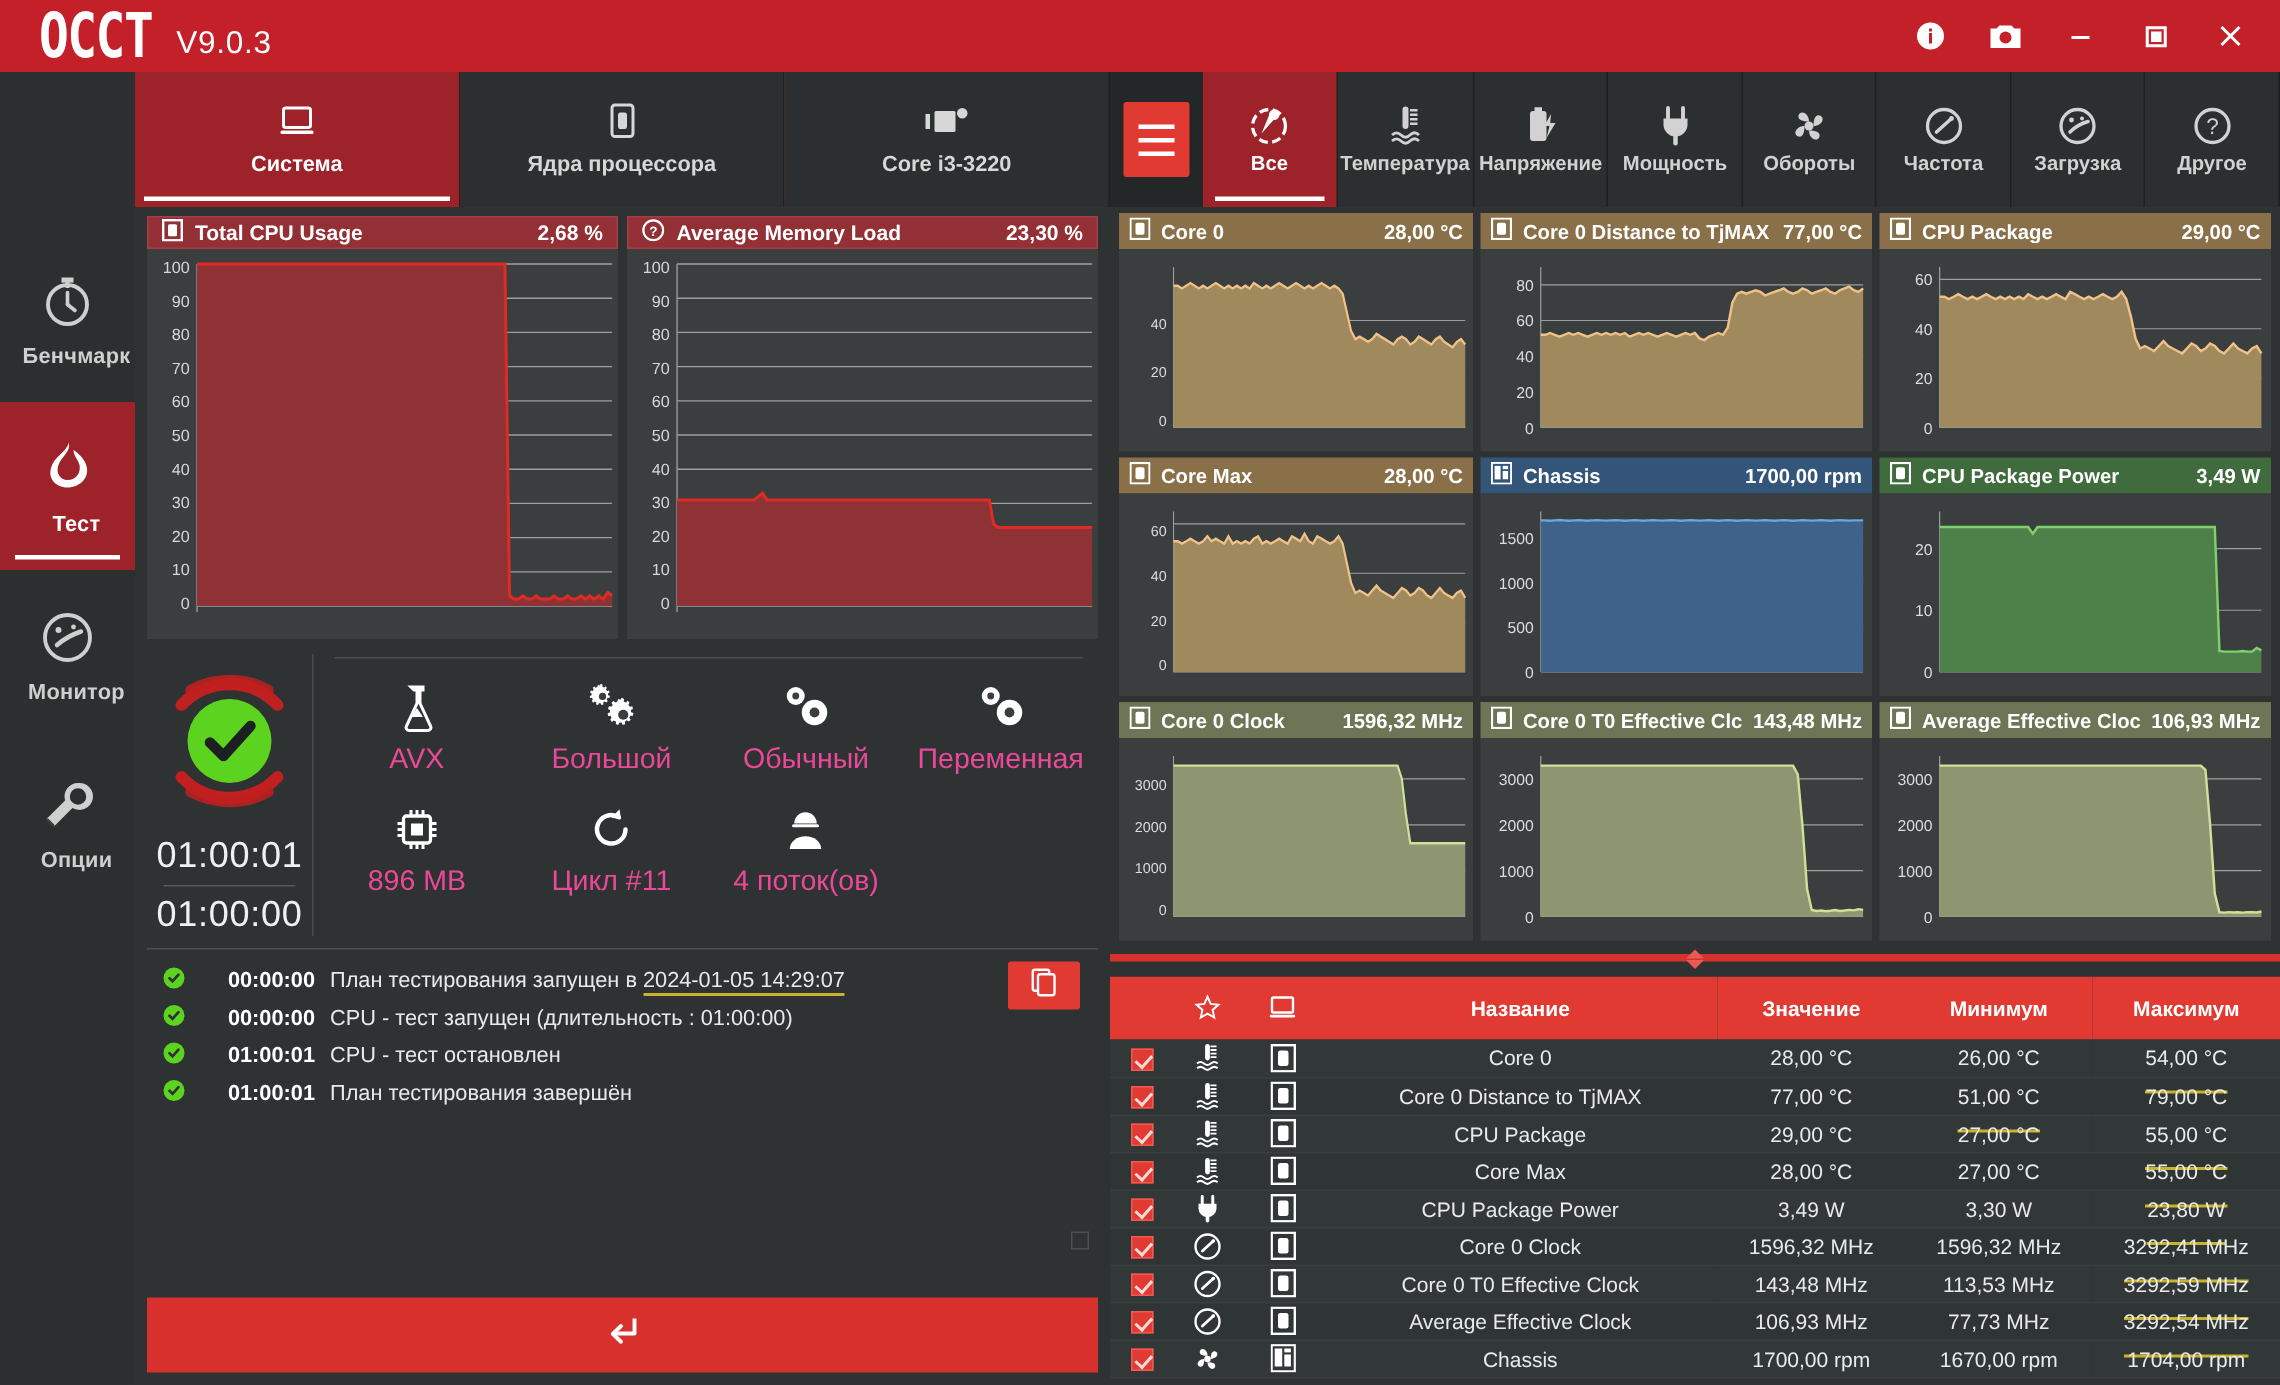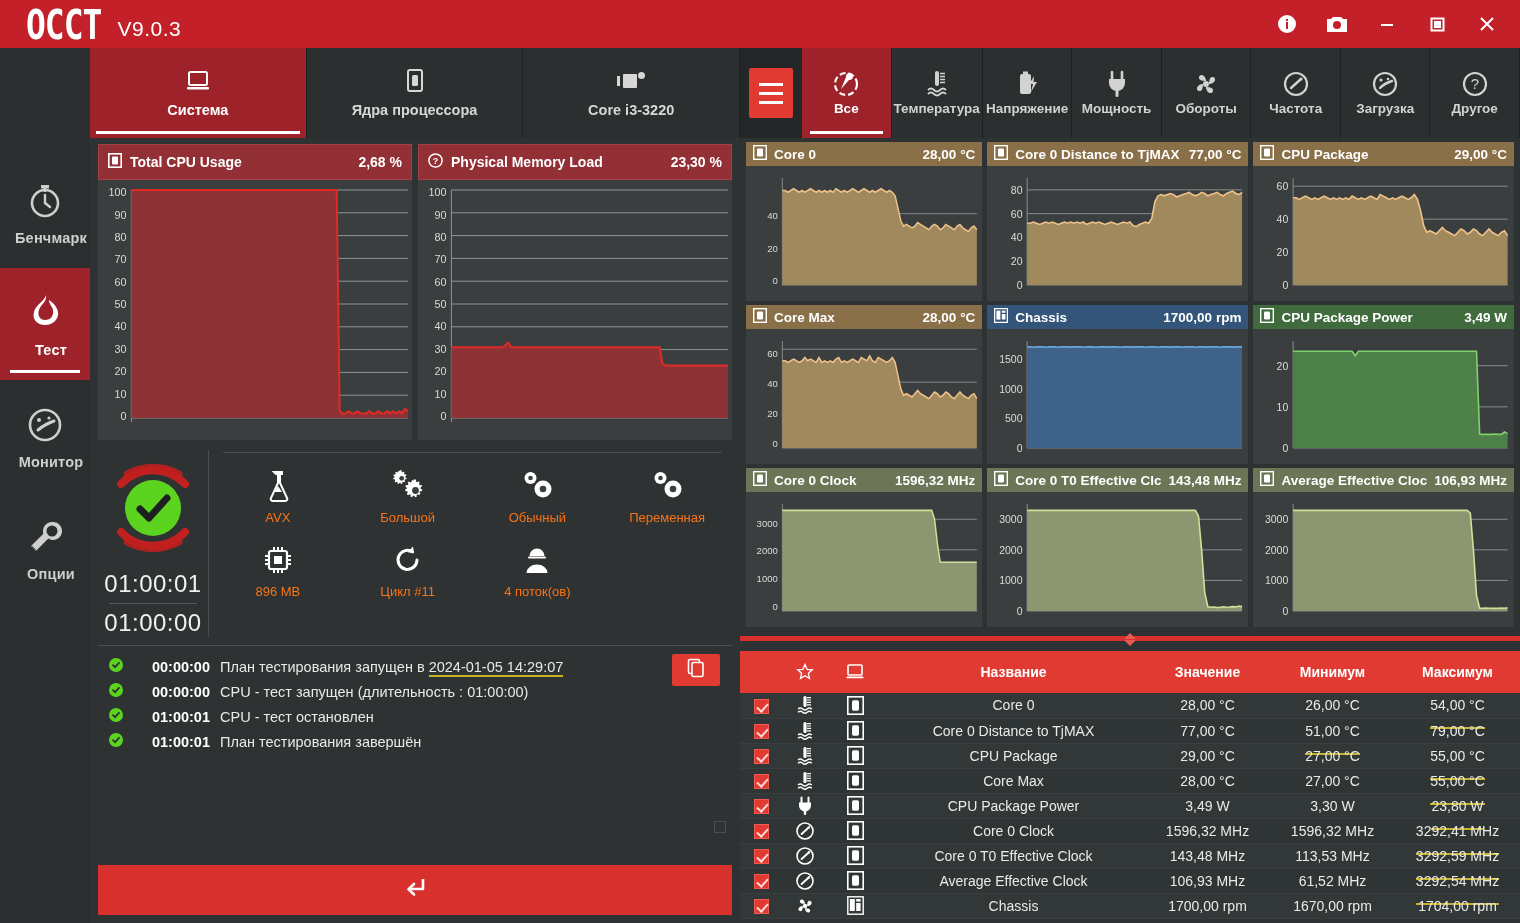--- a/index.html
+++ b/index.html
@@ -61,21 +61,21 @@
   }
   .ltab.active { background: #9e2229; color:#fff; }
   .ltab.active::after { content:""; position:absolute; left:6px; right:6px; bottom:4px; height:3px; background:#fff; }
   .ltab-label { font-size: 14.5px; font-weight: bold; }
   .ltab-icon { height: 26px; display:flex; align-items:center; }
 
   
   .lcharts { display: flex; gap: 6px; padding: 6px 8px 0 8px; }
   .lchart { flex: 1; }
   .lchart-head {
-    background: #933036; height: 36px; display: flex; align-items: center;
+    background: #933036; height: 22px; display: flex; align-items: center;
     padding: 0 9px; gap: 8px; font-size: 14px; font-weight: bold; color: #fff;
     border: 1px solid #a34047;
   }
   .lchart-head .cval { margin-left: auto; font-weight: bold; }
   .lchart-body { height: 260px; position: relative; background: #3a3e3f; }
   .lchart-body svg { display: block; width: 100%; height: 100%; }
 
   
   .ctrl-block { display: flex; padding: 10px 8px 0 8px; gap: 0; }
   .status-col {
@@ -89,21 +89,21 @@
   .cpu-title {
     display: flex; align-items: center; justify-content: center; gap: 12px;
     height: 46px; font-size: 21px; font-weight: bold; color: #fff;
   }
   .ctrl-divider { height: 1px; background: #484d4e; margin: 2px 10px 0 10px; }
   .ctrl-grid { display: flex; flex-wrap: wrap; padding: 10px 0 0 0; }
   .ctrl-cell {
     width: 25%; display: flex; flex-direction: column; align-items: center;
     gap: 7px; padding: 6px 0 12px 0; cursor: pointer;
   }
-  .ctrl-cell-label { font-size: 13px; color: #f97316; }
+  .ctrl-cell-label { font-size: 19px; color: #ec4899; }
   .ctrl-icon { height: 34px; display: flex; align-items: center; justify-content: center; }
 
   
   .log-wrap { margin: 8px 8px 0 8px; border-top: 1px solid #4b5051; flex: 1; min-height: 0; position: relative; background:#2e3233; }
   .log-list { padding: 8px 0 0 10px; }
   .log-row { display: flex; align-items: center; gap: 10px; height: 25px; font-size: 14.5px; }
   .log-time { color: #fff; font-weight: bold; width: 76px; text-align: right; }
   .log-msg { color: #e9e9e9; }
   .log-msg .hl { border-bottom: 2px solid #c8b42a; }
   .copy-btn {
@@ -359,21 +359,21 @@
           </div>
         </div>
         <div class="lchart">
           <div class="lchart-head">
             <span>
               <svg width="15" height="15" viewBox="0 0 15 15">
                   <circle cx="7.5" cy="7.5" r="6.6" fill="none" stroke="#fff" stroke-width="1.5"></circle>
                   <text x="7.5" y="11" font-size="9" fill="#fff" text-anchor="middle" font-family="Liberation Sans">?</text>
                 </svg>
             </span>
-            <span>Physical Memory Load</span>
+            <span>Average Memory Load</span>
             <span class="cval">23,30 %</span>
           </div>
           <div class="lchart-body">
             <svg viewBox="0 0 320 260" preserveAspectRatio="none">
               <g id="mem-grid">
                   <line x1="34" x2="316" y1="238" y2="238" stroke="#9aa0a1" stroke-width="0.9"></line>
                   <line x1="34" x2="316" y1="215.20000000000002" y2="215.20000000000002" stroke="#9aa0a1" stroke-width="0.9"></line>
                   <line x1="34" x2="316" y1="192.4" y2="192.4" stroke="#9aa0a1" stroke-width="0.9"></line>
                   <line x1="34" x2="316" y1="169.6" y2="169.6" stroke="#9aa0a1" stroke-width="0.9"></line>
                   <line x1="34" x2="316" y1="146.79999999999998" y2="146.79999999999998" stroke="#9aa0a1" stroke-width="0.9"></line>
@@ -1139,21 +1139,21 @@
                 <td class="col-dev">
                   <div class="icell">
                     <svg width="17" height="19" viewBox="0 0 17 19">
                       <rect x="0.8" y="0.8" width="15.4" height="17.4" fill="none" stroke="#fff" stroke-width="1.6"></rect>
                       <rect x="5" y="4.3" width="7" height="10.4" rx="1.6" fill="#fff"></rect>
                     </svg>
                   </div>
                 </td>
                 <td class="col-name">Average Effective Clock</td>
                 <td class="col-val">106,93 MHz</td>
-                <td class="col-min">61,52 MHz</td>
+                <td class="col-min">77,73 MHz</td>
                 <td class="col-max"><span class="uline">3292,54 MHz</span></td>
               </tr>
               <tr>
                 <td class="col-chk"><span class="chk"></span></td>
                 <td class="col-typ">
                   <div class="icell">
                     <svg width="20" height="20" viewBox="0 0 20 20">
                       <circle cx="10" cy="10" r="2.2" fill="#fff"></circle>
                       <path d="M10 7.8 C10 3.4 5.6 2 4.9 5 c-.5 2.2 2.2 2.9 5.1 2.8z" fill="#fff"></path>
                       <path d="M10 12.2 C10 16.6 14.4 18 15.1 15 c.5-2.2-2.2-2.9-5.1-2.8z" fill="#fff"></path>

